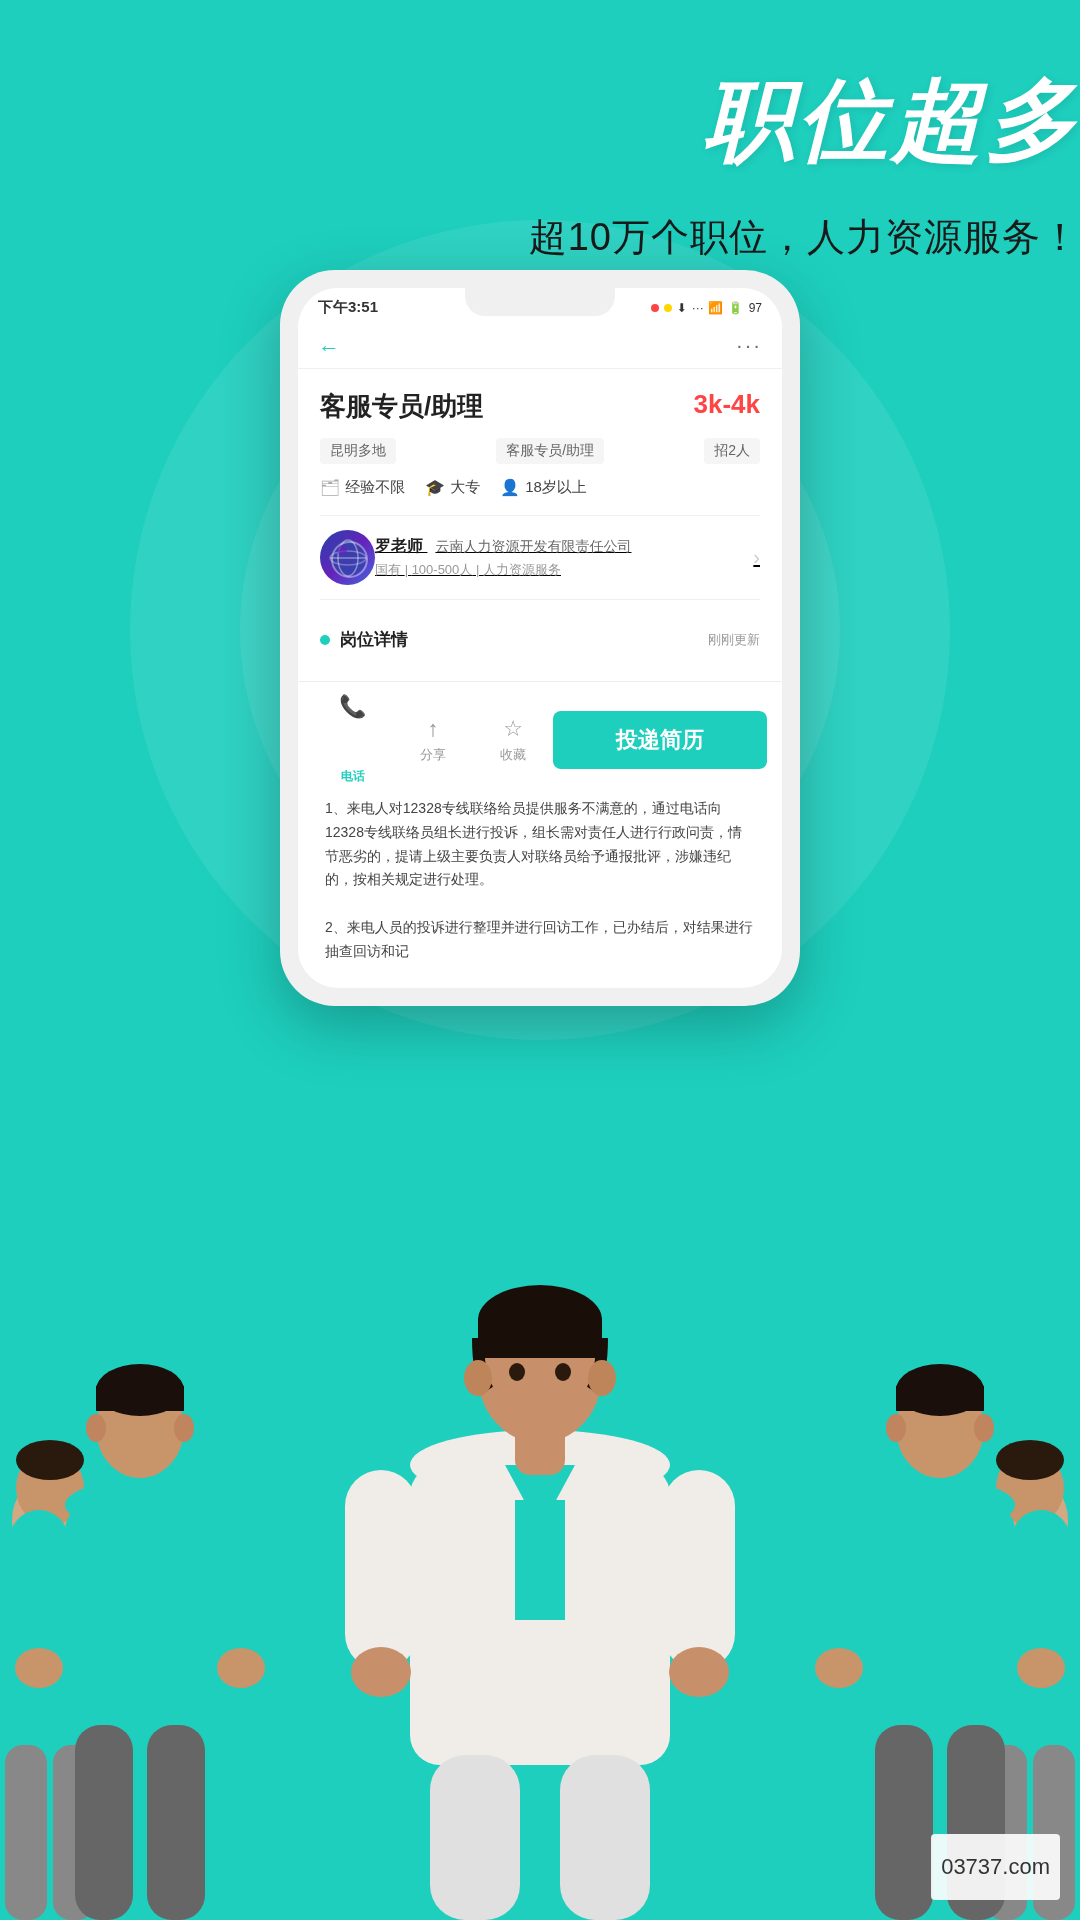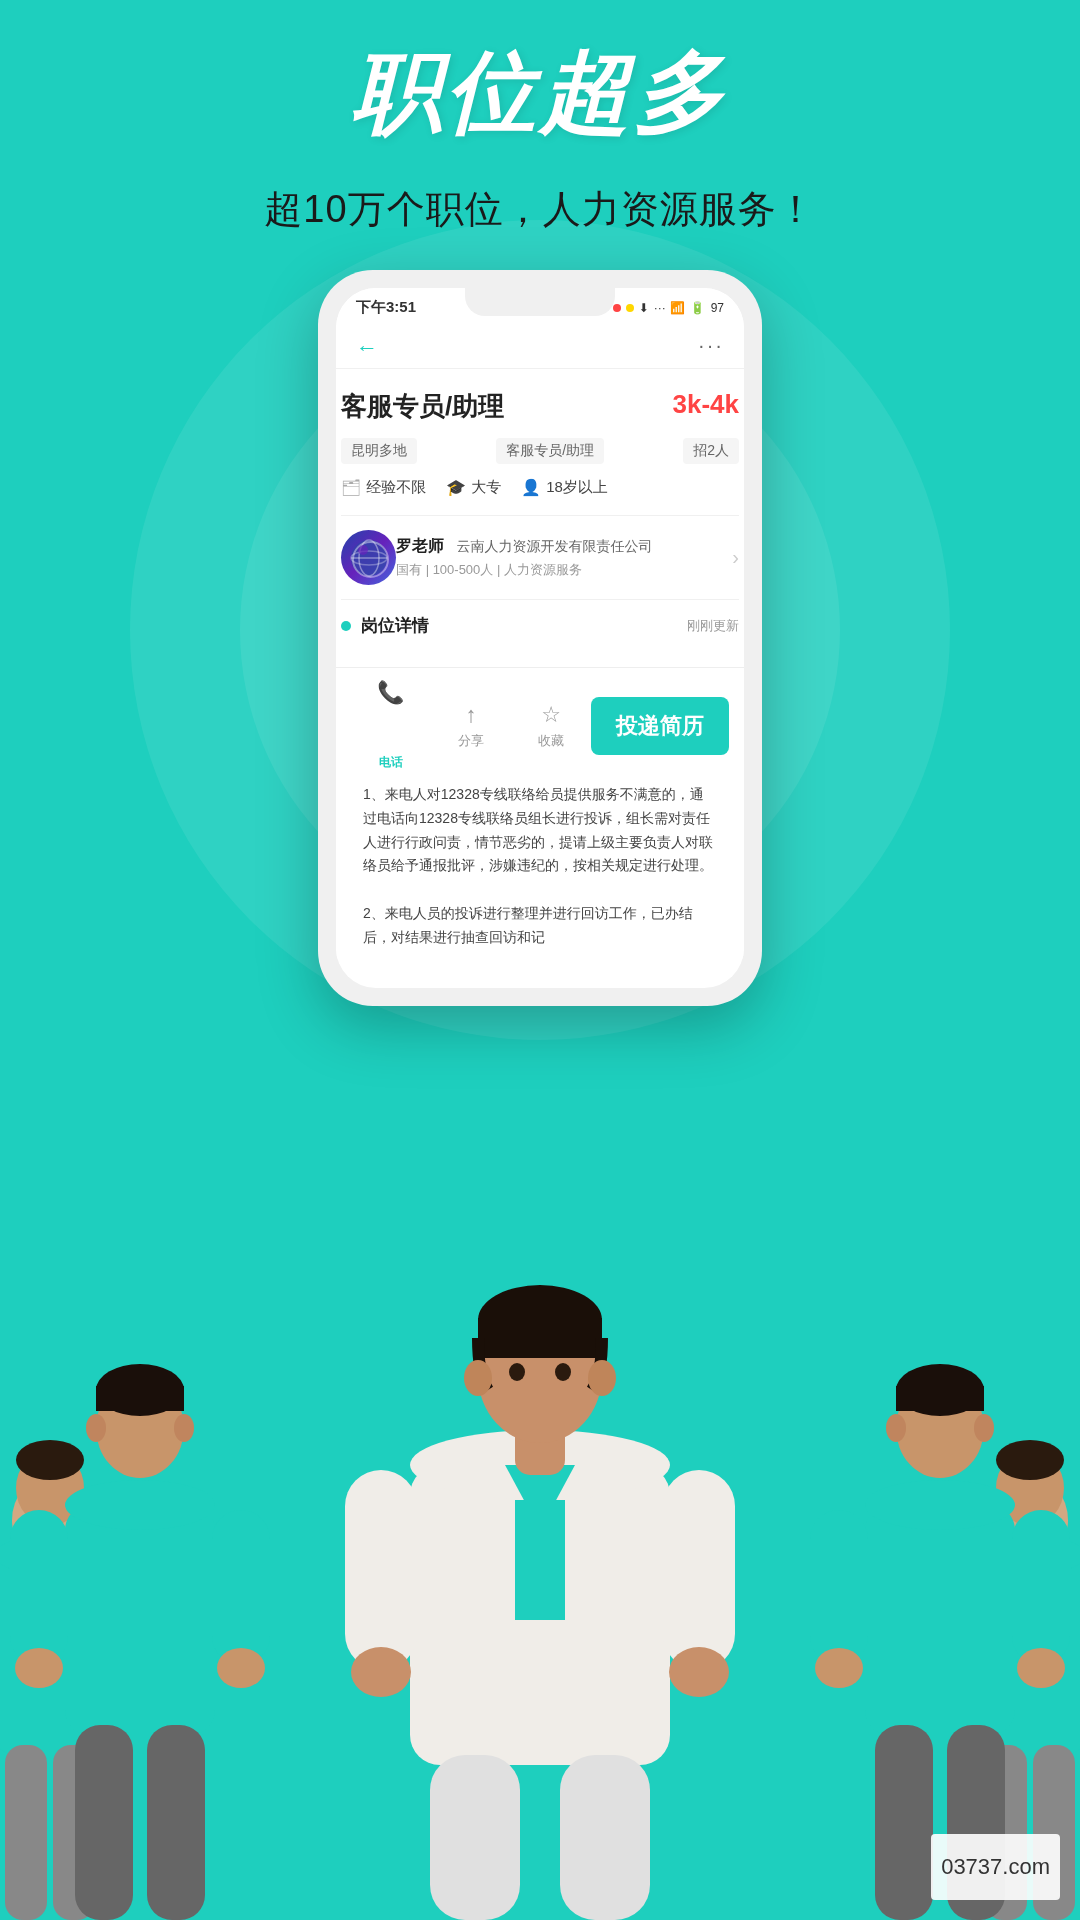--- a/index.html
+++ b/index.html
@@ -31,22 +31,22 @@
       width: 600px;
       height: 600px;
       border-radius: 50%;
       background: rgba(255,255,255,0.08);
       top: 330px;
       left: 50%;
       transform: translateX(-50%);
     }
 
     .header-section {
-      text-align: center;
-      padding-top: 32px;
+      text-align: right;
+      padding-top: 60px;
       position: relative;
       z-index: 2;
     }
 
     .main-title {
       font-size: 90px;
       font-weight: 900;
       color: white;
       letter-spacing: 4px;
       text-shadow: 2px 2px 8px rgba(0,0,0,0.1);
@@ -61,21 +61,21 @@
       letter-spacing: 1px;
     }
 
     
     .phone-container {
       position: absolute;
       top: 270px;
       left: 50%;
       transform: translateX(-50%);
       z-index: 5;
-      width: 444px;
+      width: 520px;
     }
 
     .phone-frame {
       background: #f0f0f0;
       border-radius: 55px;
       padding: 18px;
       box-shadow: 0 20px 60px rgba(0,0,0,0.25);
       position: relative;
     }
 
@@ -132,21 +132,21 @@
     }
 
     .more-dots {
       font-size: 20px;
       color: #666;
       letter-spacing: 2px;
     }
 
     
     .job-content {
-      padding: 20px 5px;
+      padding: 20px 22px;
       background: white;
     }
 
     .job-header {
       display: flex;
       justify-content: space-between;
       align-items: flex-start;
       margin-bottom: 14px;
     }
 
@@ -198,21 +198,22 @@
       font-size: 16px;
     }
 
     
     .company-section {
       display: flex;
       align-items: center;
       padding: 14px 0;
       border-top: 1px solid #f0f0f0;
       border-bottom: 1px solid #f0f0f0;
-      margin-bottom: 14px;
+      margin-bottom: 28px;
+      text-decoration: underline;
     }
 
     .company-info { flex: 1; }
 
     .recruiter-name {
       font-size: 16px;
       font-weight: 600;
       color: #222;
       margin-bottom: 4px;
     }

